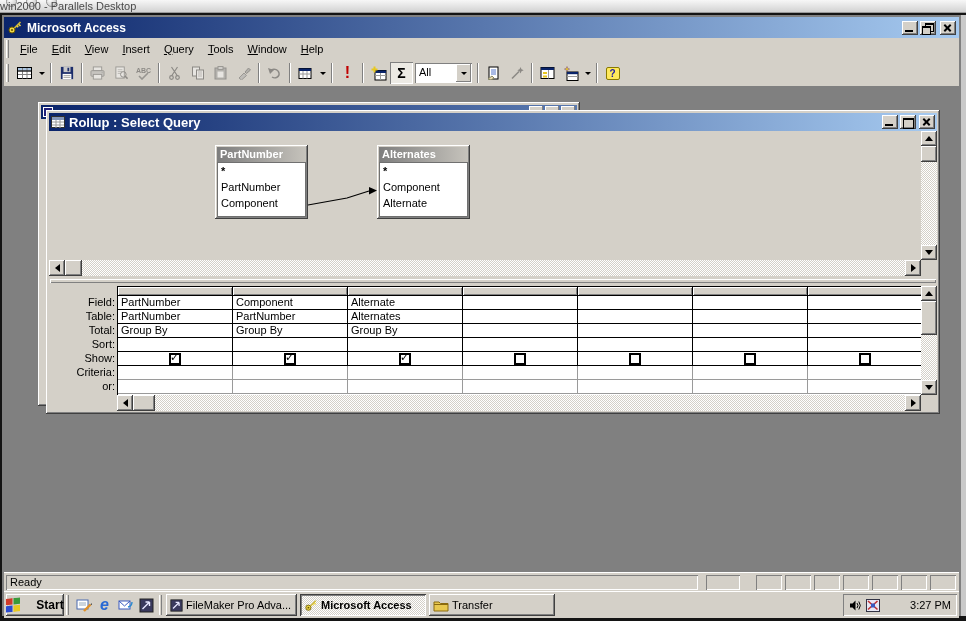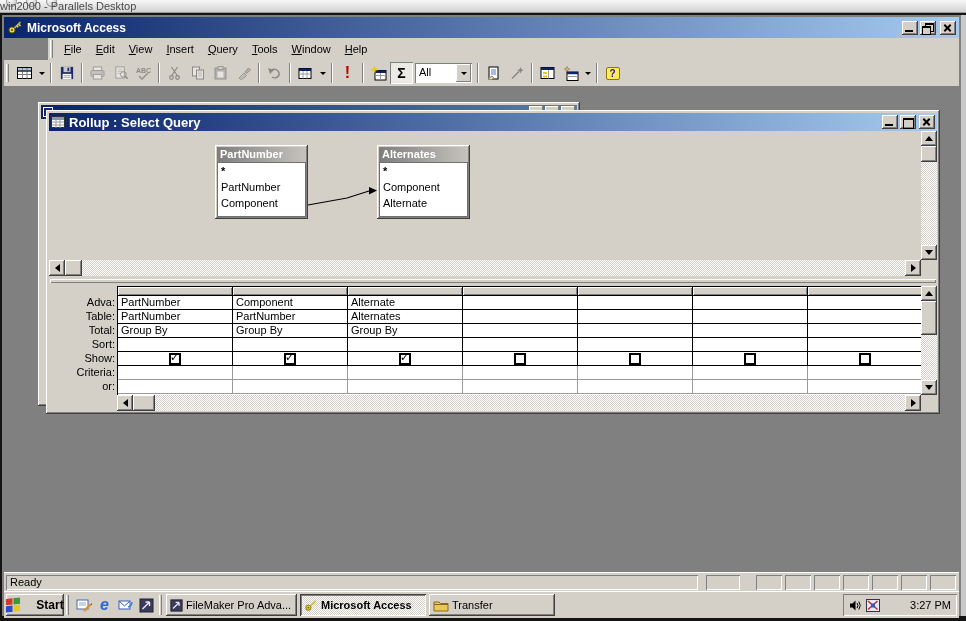--- a/index.html
+++ b/index.html
@@ -33,21 +33,21 @@
   .g-max::after { content:""; position:absolute; left:3px; top:3px; width:9px; height:8px;
     border:1px solid #000; border-top:2px solid #000; }
   .g-res::before { content:""; position:absolute; left:5px; top:2px; width:7px; height:6px;
     border:1px solid #000; border-top:2px solid #000; }
   .g-res::after  { content:""; position:absolute; left:2px; top:5px; width:7px; height:6px;
     border:1px solid #000; border-top:2px solid #000; background:#d4d0c8; }
   .g-x::before,.g-x::after { content:""; position:absolute; left:3px; top:6px; width:9px; height:2px; background:#000; }
   .g-x::before { transform:rotate(45deg); } .g-x::after { transform:rotate(-45deg); }
   
   .menubar { position:absolute; left:2px; top:23px; right:2px; height:22px; background:#d4d0c8;
-    display:flex; align-items:center;margin-left:44px; }
+    display:flex; align-items:center; }
   .handle { width:3px; height:18px; border-left:1px solid #fff; border-right:1px solid #808080; margin:0 4px 0 2px; }
   .mi { display:inline-block; padding:3px 7px; }
   .mi::first-letter { text-decoration:underline; }
   
   .toolbar { position:absolute; left:2px; top:45px; right:2px; height:27px; background:#d4d0c8;
     display:flex; align-items:center; border-bottom:1px solid #808080; }
   .tsep { width:2px; height:20px; border-left:1px solid #808080; border-right:1px solid #fff; margin:0 3px; }
   .tb { width:23px; height:22px; display:flex; align-items:center; justify-content:center; position:relative; }
   .tb.dis { filter:grayscale(1) opacity(.45); }
   .tb.pressed { background:#eceae4; box-shadow: inset 1px 1px 0 #808080, inset -1px -1px 0 #ffffff; }
@@ -395,21 +395,21 @@
           </div>
           <span class="corner" style="right:0;bottom:0"></span>
         </div>
 
         <div class="splitter">
             <span class="bar"></span>
           </div>
 
         <div class="gridpane">
           <div class="gutter">
-            <span class="glabel" style="top:9px">Adva:</span>
+            <span class="glabel" style="top:9px">Field:</span>
             <span class="glabel" style="top:23px">Table:</span>
             <span class="glabel" style="top:37px">Total:</span>
             <span class="glabel" style="top:51px">Sort:</span>
             <span class="glabel" style="top:65px">Show:</span>
             <span class="glabel" style="top:79px">Criteria:</span>
             <span class="glabel" style="top:93px">or:</span>
           </div>
 
           <div class="qgrid">
             <div class="gc gh"></div>

